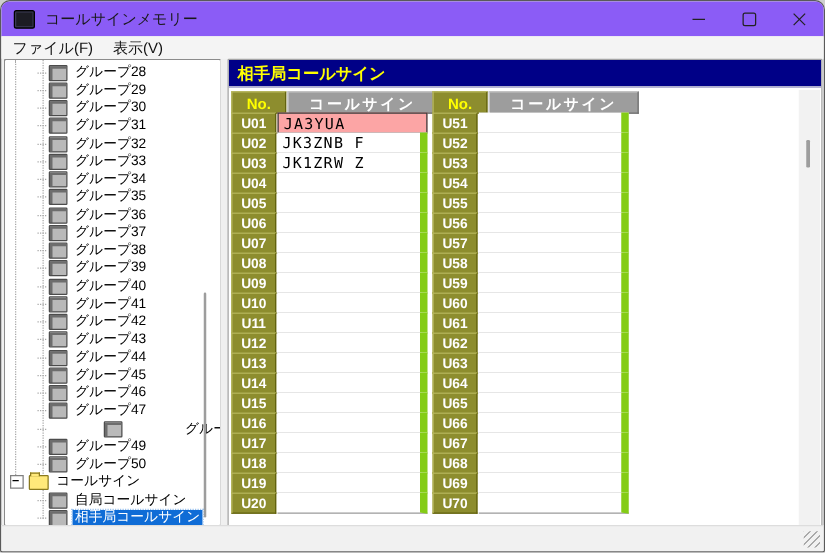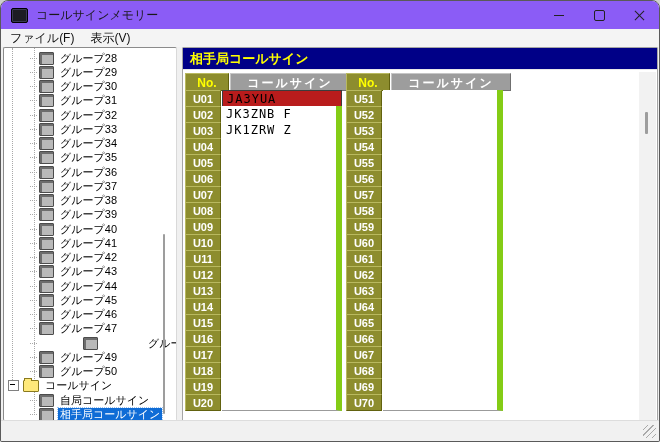--- a/index.html
+++ b/index.html
@@ -50,21 +50,21 @@
   .hdr-row,.data-row{display:flex;}
   .hdr-no{width:44px;height:18px;background:#8d8d2e;color:#ffff00;font-size:12px;font-weight:bold;
           text-align:center;line-height:18px;border:1px solid #b9b95f;border-right-color:#62620f;border-bottom-color:#62620f;box-sizing:border-box;}
   .hdr-call{width:120px;height:18px;background:#9d9d9d;color:#fff;font-size:12px;font-weight:bold;
             text-align:center;line-height:18px;letter-spacing:2px;border:1px solid #c6c6c6;border-right-color:#6f6f6f;border-bottom-color:#6f6f6f;box-sizing:border-box;margin-left:1px;}
   .cell-no{width:36px;height:17px;background:#8d8d2e;color:#fff;font-size:11px;font-weight:bold;
            text-align:center;line-height:16px;border:1px solid #b9b95f;border-right-color:#62620f;border-bottom-color:#62620f;box-sizing:border-box;margin-top:-1px;}
   .cell-call{width:120px;height:17px;background:#fff;font-size:12px;color:#000;line-height:16px;
              padding-left:4px;box-sizing:border-box;border-bottom:1px solid #9b9b9b;border-right:6px solid #84cc16;margin-left:1px;margin-top:-1px;
              font-family:"DejaVu Sans Mono","Liberation Mono",monospace;letter-spacing:1px;white-space:nowrap;overflow:hidden;}
-  .cell-call.selected{background:#b91c1c;border:1px solid #3c3c3c;}
+  .cell-call.selected{background:#fca5a5;border:1px solid #3c3c3c;}
   .v-scroll-track{position:absolute;right:1px;top:24px;bottom:0;width:17px;background:#f2f2f2;}
   .v-scroll-thumb{position:absolute;right:8px;top:40px;width:3px;height:22px;background:#9d9d9d;border-radius:1px;}
   
   .statusbar{position:absolute;left:0;right:0;bottom:0;height:20px;background:#f1f1f1;border-top:1px solid #dddddd;}
   .resize-grip{position:absolute;right:3px;bottom:3px;width:13px;height:13px;
                background:repeating-linear-gradient(135deg,transparent 0 3px,#a9a9a9 3px 4px);}
 </style>
 </head>
 <body>
 

